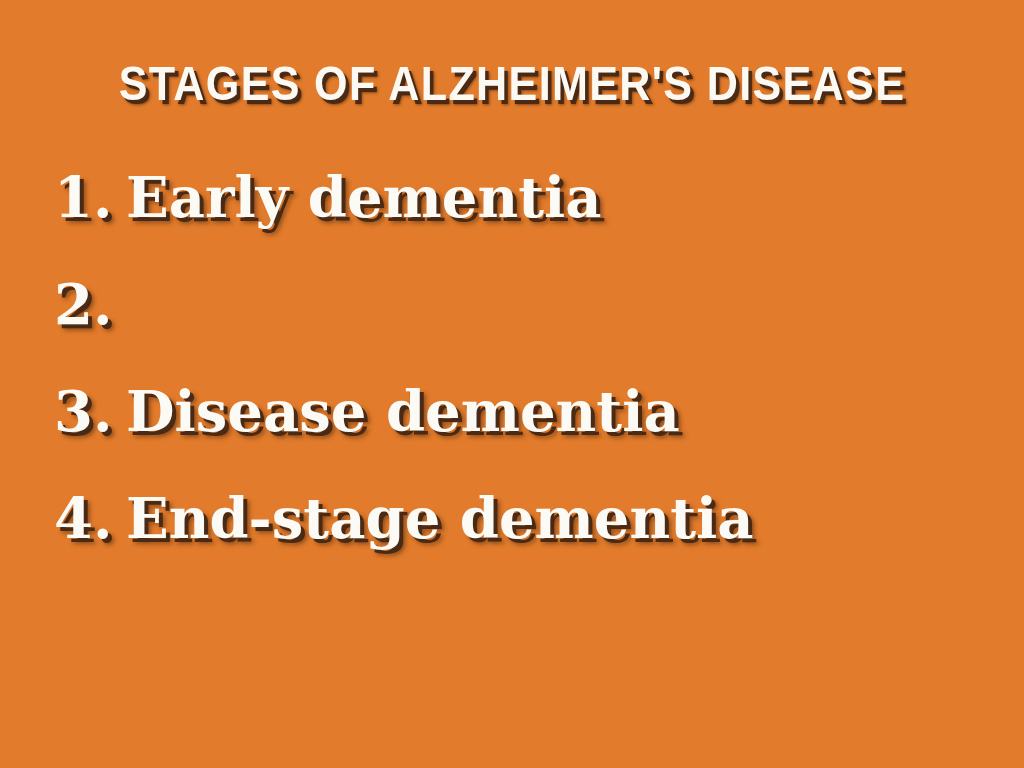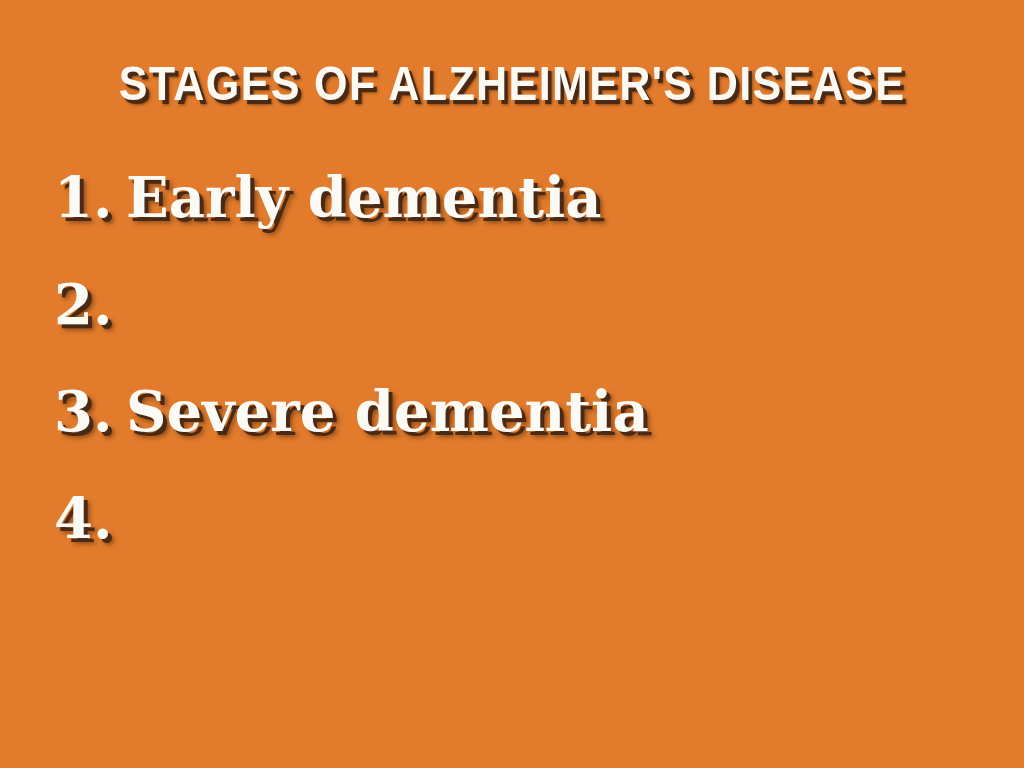--- a/index.html
+++ b/index.html
@@ -93,22 +93,23 @@
       <span class="stage-num">1.</span>
       <span class="stage-label">Early dementia</span>
     </li>
 
     <li class="stage-item">
       <span class="stage-num">2.</span>
     </li>
 
     <li class="stage-item">
       <span class="stage-num">3.</span>
-      <span class="stage-label">Severe dementia</span>
+      <span class="stage-label">Disease dementia</span>
     </li>
 
     <li class="stage-item">
       <span class="stage-num">4.</span>
+      <span class="stage-label">End-stage dementia</span>
     </li>
 
   </ol>
 
 </div>
 
 </body></html>

